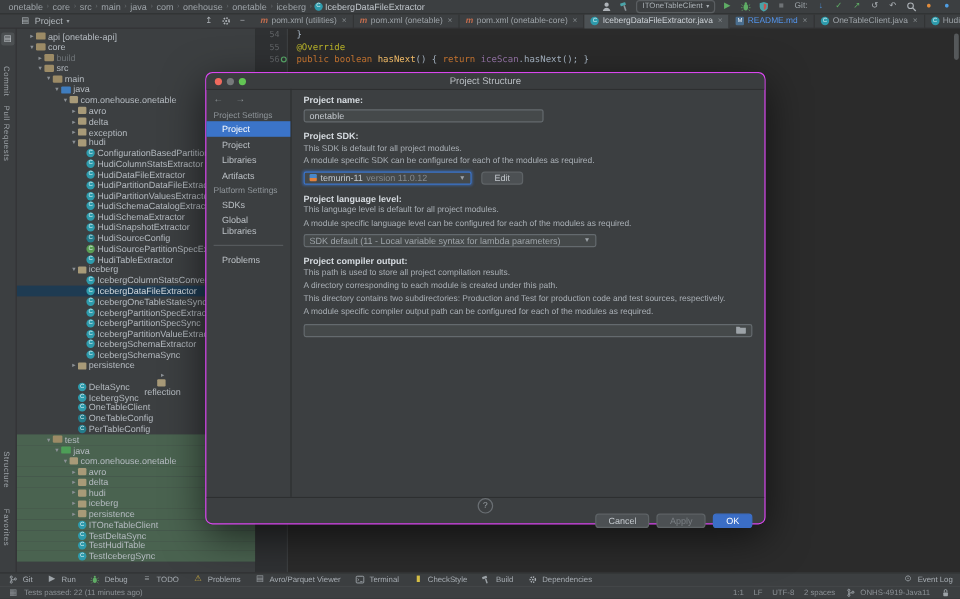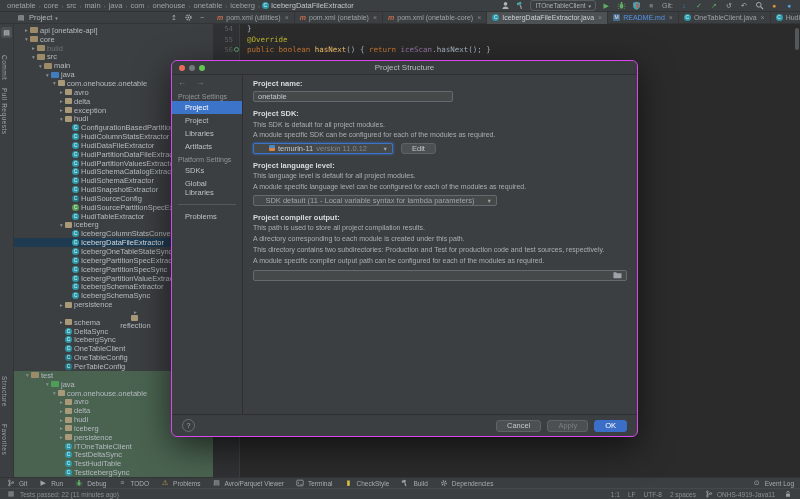--- a/index.html
+++ b/index.html
@@ -73,29 +73,29 @@
   #dlg-side{width:71px;border-right:1px solid #2d2f30;padding-top:3px;box-sizing:border-box;flex:0 0 auto;}
   .nav-arrows{color:#8a8f93;font-size:8px;padding:1px 6px 3px;letter-spacing:4px;}
   .side-h{font-size:7px;color:#8f959a;padding:3px 6px 1px;}
   .side-i{font-size:7.5px;color:#bcc1c6;padding:2px 6px 2px 13px;}
   .side-i.sel{background:#3b74c9;color:#fff;}
   .side-sep{border-top:1px solid #55595c;margin:5px 6px;}
   #dlg-main{flex:1;padding:3px 10px;font-size:7px;color:#a9afb5;overflow:hidden;}
   .flabel{font-size:7.5px;font-weight:bold;color:#d6dbe0;margin-top:7px;}
   .fdesc{font-size:7px;color:#a9afb5;margin-top:1.5px;line-height:1.35;}
   .tinput{margin-top:3px;height:11px;background:#45494a;border:1px solid #646a6e;border-radius:2px;color:#c3c8cd;font-size:7.5px;display:flex;align-items:center;padding:0 4px;box-sizing:border-box;}
-  .combo{position:relative;padding-right:14px;justify-content:center;}
+  .combo{position:relative;padding-right:14px;}
   .combo .arr{position:absolute;right:4px;top:2.5px;font-size:5.5px;color:#9da3a8;}
   .combo.focus{border-color:#3b74c9;box-shadow:0 0 2px 1px rgba(59,116,201,.5);}
   .javaico{width:6px;height:6px;border-radius:1px;background:linear-gradient(180deg,#4a87c7 50%,#e0813f 50%);margin-right:3px;flex:0 0 auto;}
   .dimtxt{color:#84898e;margin-left:3px;}
   .btn{height:12px;background:#4c5053;border:1px solid #5e6366;border-radius:3px;color:#c3c8cd;font-size:7.5px;display:inline-flex;align-items:center;padding:0 10px;box-sizing:border-box;}
   .btn.primary{background:#3b6ec6;border-color:#3b6ec6;color:#fff;}
   .btn.disabled{color:#7a7f84;}
-  #dlg-foot{position:absolute;bottom:0;left:0;right:0;height:22px;border-top:1px solid #2d2f30;border-radius:0 0 6px 6px;display:flex;align-items:center;padding:0 10px;box-sizing:border-box;}
+  #dlg-foot{position:absolute;bottom:0;left:0;right:0;height:22px;border-top:1px solid #2d2f30;border-radius:0 0 6px 6px;display:flex;align-items:center;padding:0 10px;box-sizing:border-box;flex-direction:column;}
   #dlg-foot .bgroup{margin-left:auto;display:flex;gap:6px;}
   .help{width:11px;height:11px;border:1px solid #6a6f73;border-radius:50%;color:#9da3a8;font-size:7px;text-align:center;line-height:11px;}
   .row{display:flex;align-items:center;}
   .foldico svg{width:9px;height:8px;}
 </style>
 </head>
 <body>
 
 <div id="topbar" class="bar">
   <span id="breadcrumbs" style="display: flex; align-items: center;">
@@ -393,25 +393,20 @@
         <span class="chev">▸</span>
         <span class="pkg"></span>
         <span>persistence</span>
       </div>
       <div class="trow" style="padding-left: 44px; flex-direction: column;">
         <span class="chev">▸</span>
         <span class="pkg"></span>
         <span>reflection</span>
       </div>
       <div class="trow" style="padding-left: 44px;">
-        <span class="chev">▸</span>
-        <span class="pkg"></span>
-        <span>schema</span>
-      </div>
-      <div class="trow" style="padding-left: 44px;">
         <span class="chev"></span>
         <span class="cico">C</span>
         <span>DeltaSync</span>
       </div>
       <div class="trow" style="padding-left: 44px;">
         <span class="chev"></span>
         <span class="cico">C</span>
         <span>IcebergSync</span>
       </div>
       <div class="trow" style="padding-left: 44px;">
@@ -422,21 +417,21 @@
       <div class="trow" style="padding-left: 44px;">
         <span class="chev"></span>
         <span class="cico c">C</span>
         <span>OneTableConfig</span>
       </div>
       <div class="trow" style="padding-left: 44px;">
         <span class="chev"></span>
         <span class="cico c">C</span>
         <span>PerTableConfig</span>
       </div>
-      <div class="trow test" style="padding-left: 10px;">
+      <div class="trow test" style="padding-left: 23px;">
         <span class="chev">▾</span>
         <span class="fold"></span>
         <span>test</span>
       </div>
       <div class="trow test" style="padding-left: 30px;">
         <span class="chev">▾</span>
         <span class="fold test"></span>
         <span>java</span>
       </div>
       <div class="trow test" style="padding-left: 37px;">

